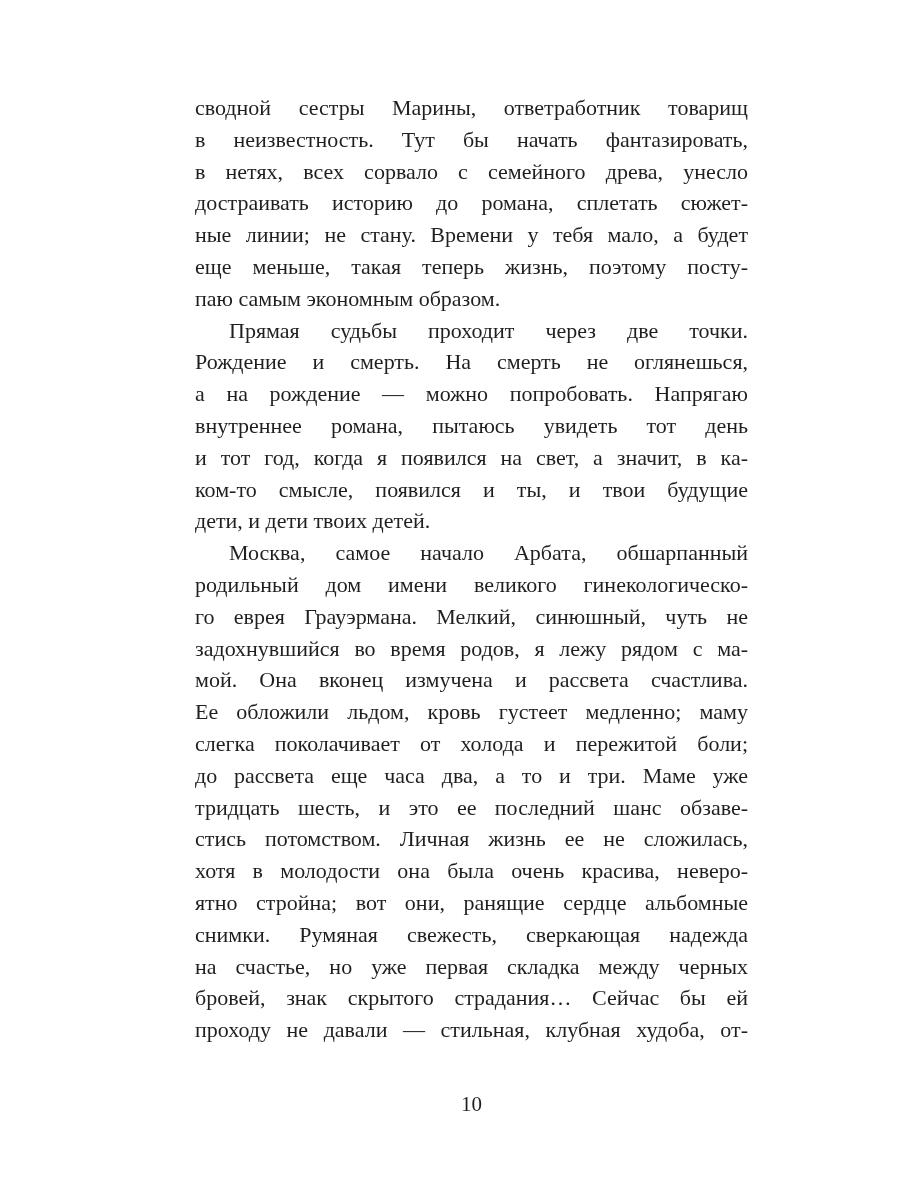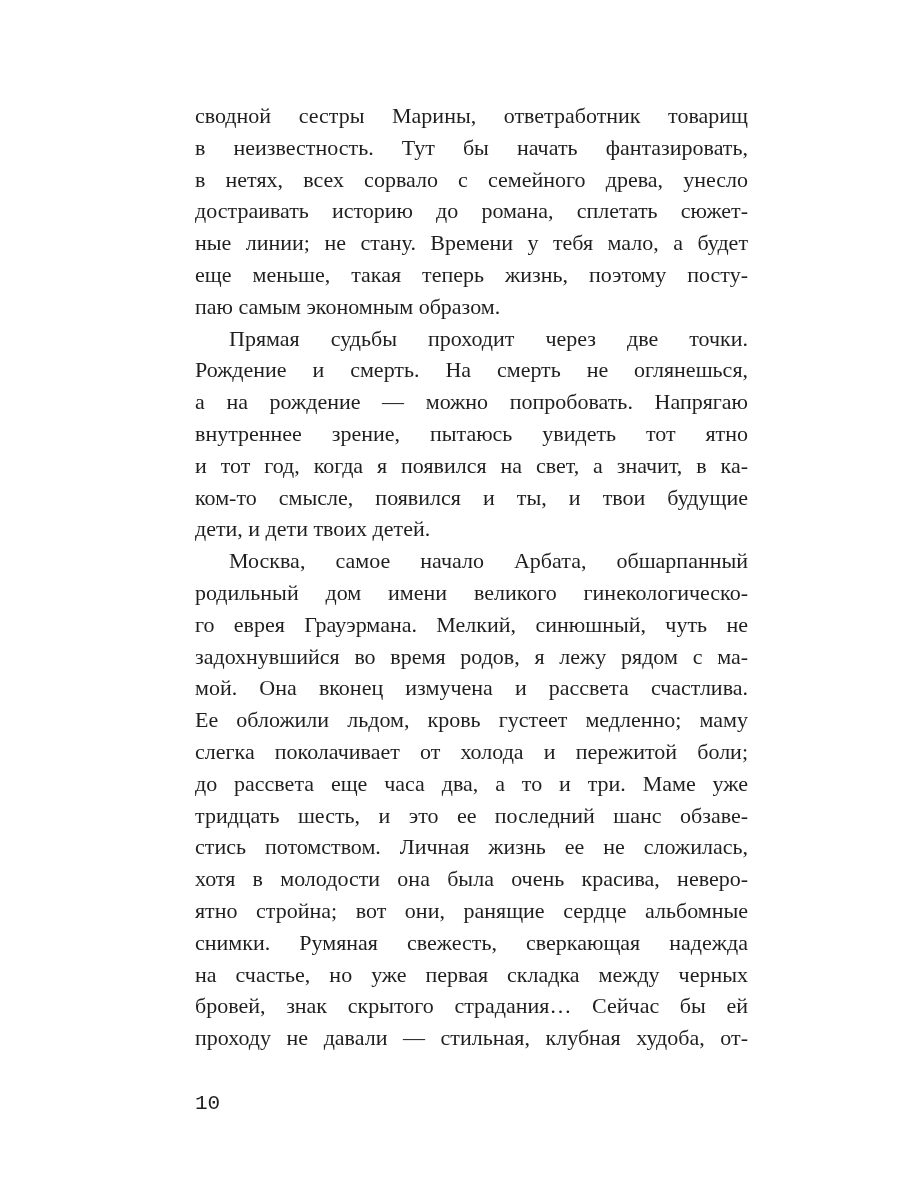--- a/index.html
+++ b/index.html
@@ -12,21 +12,21 @@
   }
   .page {
     position: relative;
     width: 900px;
     height: 1200px;
     background: #ffffff;
   }
   .text-block {
     position: absolute;
     left: 195px;
-    top: 100px;
+    top: 92px;
     width: 553px;
     font-family: "Liberation Serif", "DejaVu Serif", serif;
     font-size: 22px;
     color: #1f1f1f;
   }
   .paragraph {
     margin: 0;
     padding: 0;
   }
   .line {
@@ -40,21 +40,22 @@
     text-align-last: left;
   }
   .line.indent {
     text-indent: 34px;
   }
   .page-number {
     position: absolute;
     top: 1092px;
     left: 195px;
     width: 553px;
-    font-family: Liberation Mono, monospace;
+    text-align: center;
+    font-family: Liberation Serif, serif;
     font-size: 21px;
     color: #1f1f1f;
   }
 </style>
 </head>
 <body>
 
 <div class="page">
   <div class="text-block">
       <div class="paragraph">
@@ -63,21 +64,21 @@
         <div class="line">в нетях, всех сорвало с семейного древа, унесло</div>
         <div class="line">достраивать историю до романа, сплетать сюжет-</div>
         <div class="line">ные линии; не стану. Времени у тебя мало, а будет</div>
         <div class="line">еще меньше, такая теперь жизнь, поэтому посту-</div>
         <div class="line last">паю самым экономным образом.</div>
       </div>
       <div class="paragraph">
         <div class="line indent">Прямая судьбы проходит через две точки.</div>
         <div class="line">Рождение и смерть. На смерть не оглянешься,</div>
         <div class="line">а на рождение — можно попробовать. Напрягаю</div>
-        <div class="line">внутреннее зрение, пытаюсь увидеть тот ятно</div>
+        <div class="line">внутреннее романа, пытаюсь увидеть тот день</div>
         <div class="line">и тот год, когда я появился на свет, а значит, в ка-</div>
         <div class="line">ком-то смысле, появился и ты, и твои будущие</div>
         <div class="line last">дети, и дети твоих детей.</div>
       </div>
       <div class="paragraph">
         <div class="line indent">Москва, самое начало Арбата, обшарпанный</div>
         <div class="line">родильный дом имени великого гинекологическо-</div>
         <div class="line">го еврея Грауэрмана. Мелкий, синюшный, чуть не</div>
         <div class="line">задохнувшийся во время родов, я лежу рядом с ма-</div>
         <div class="line">мой. Она вконец измучена и рассвета счастлива.</div>

